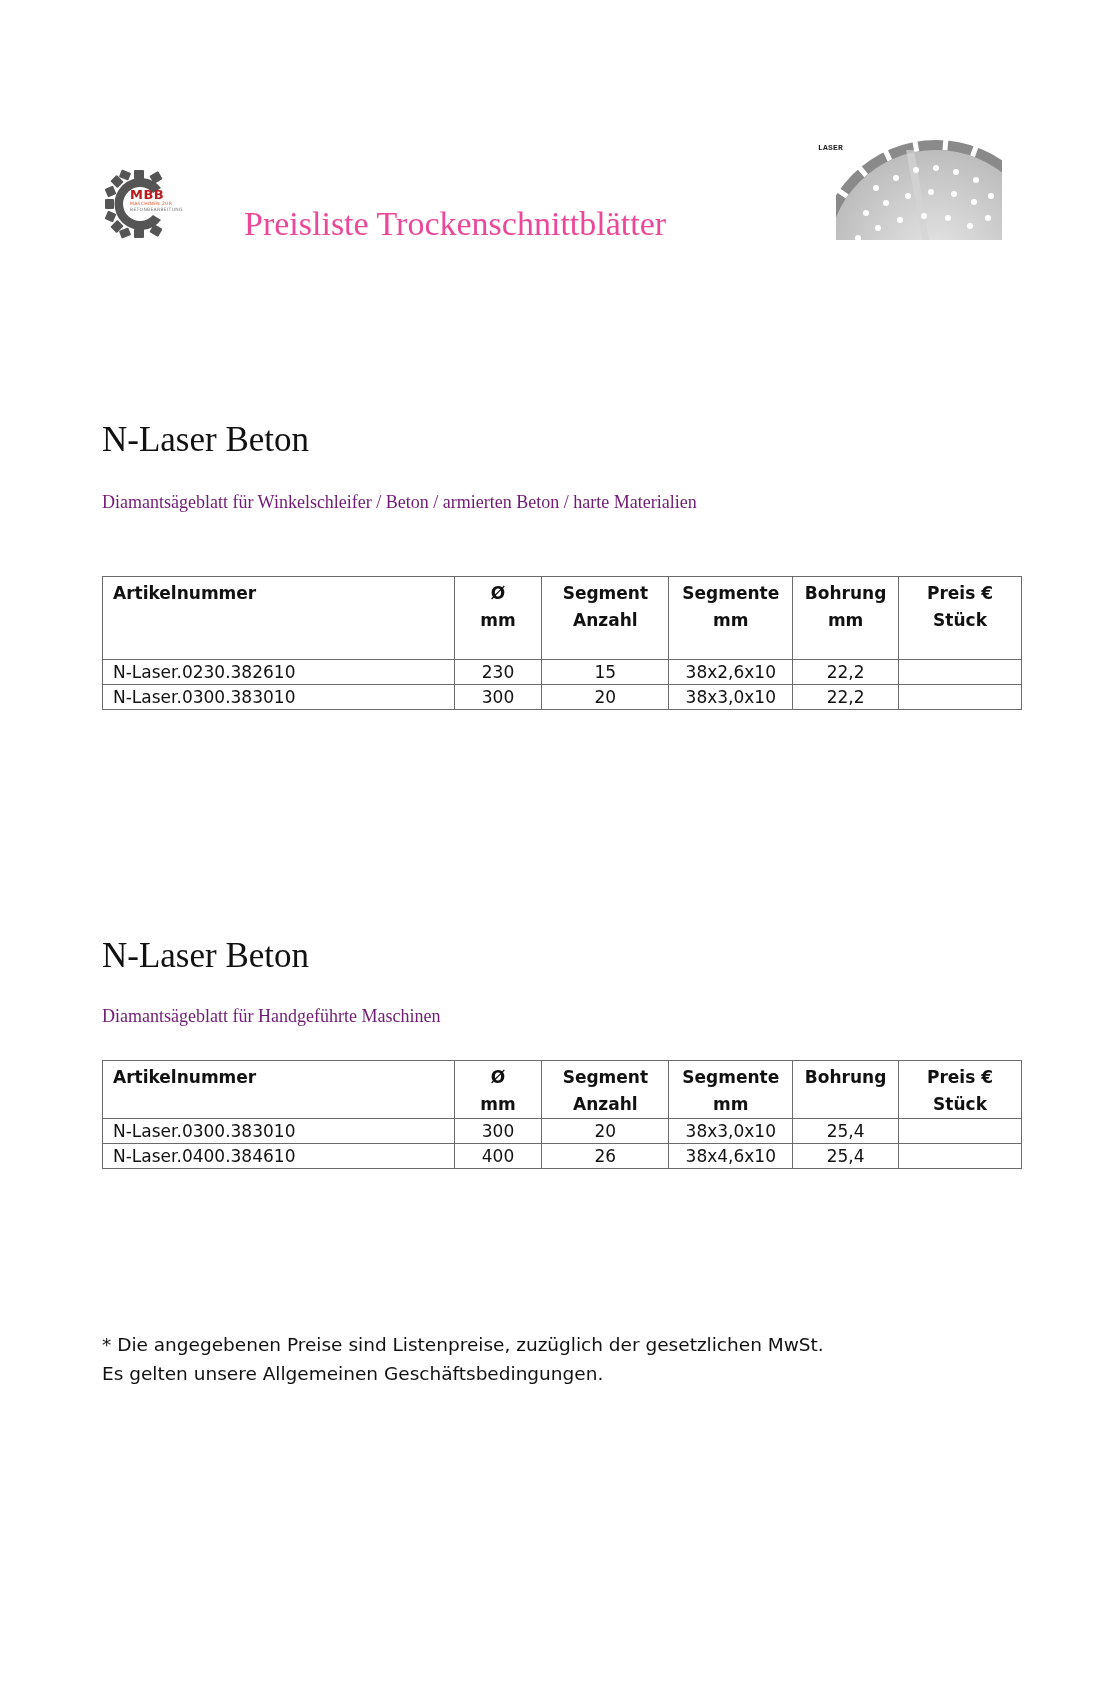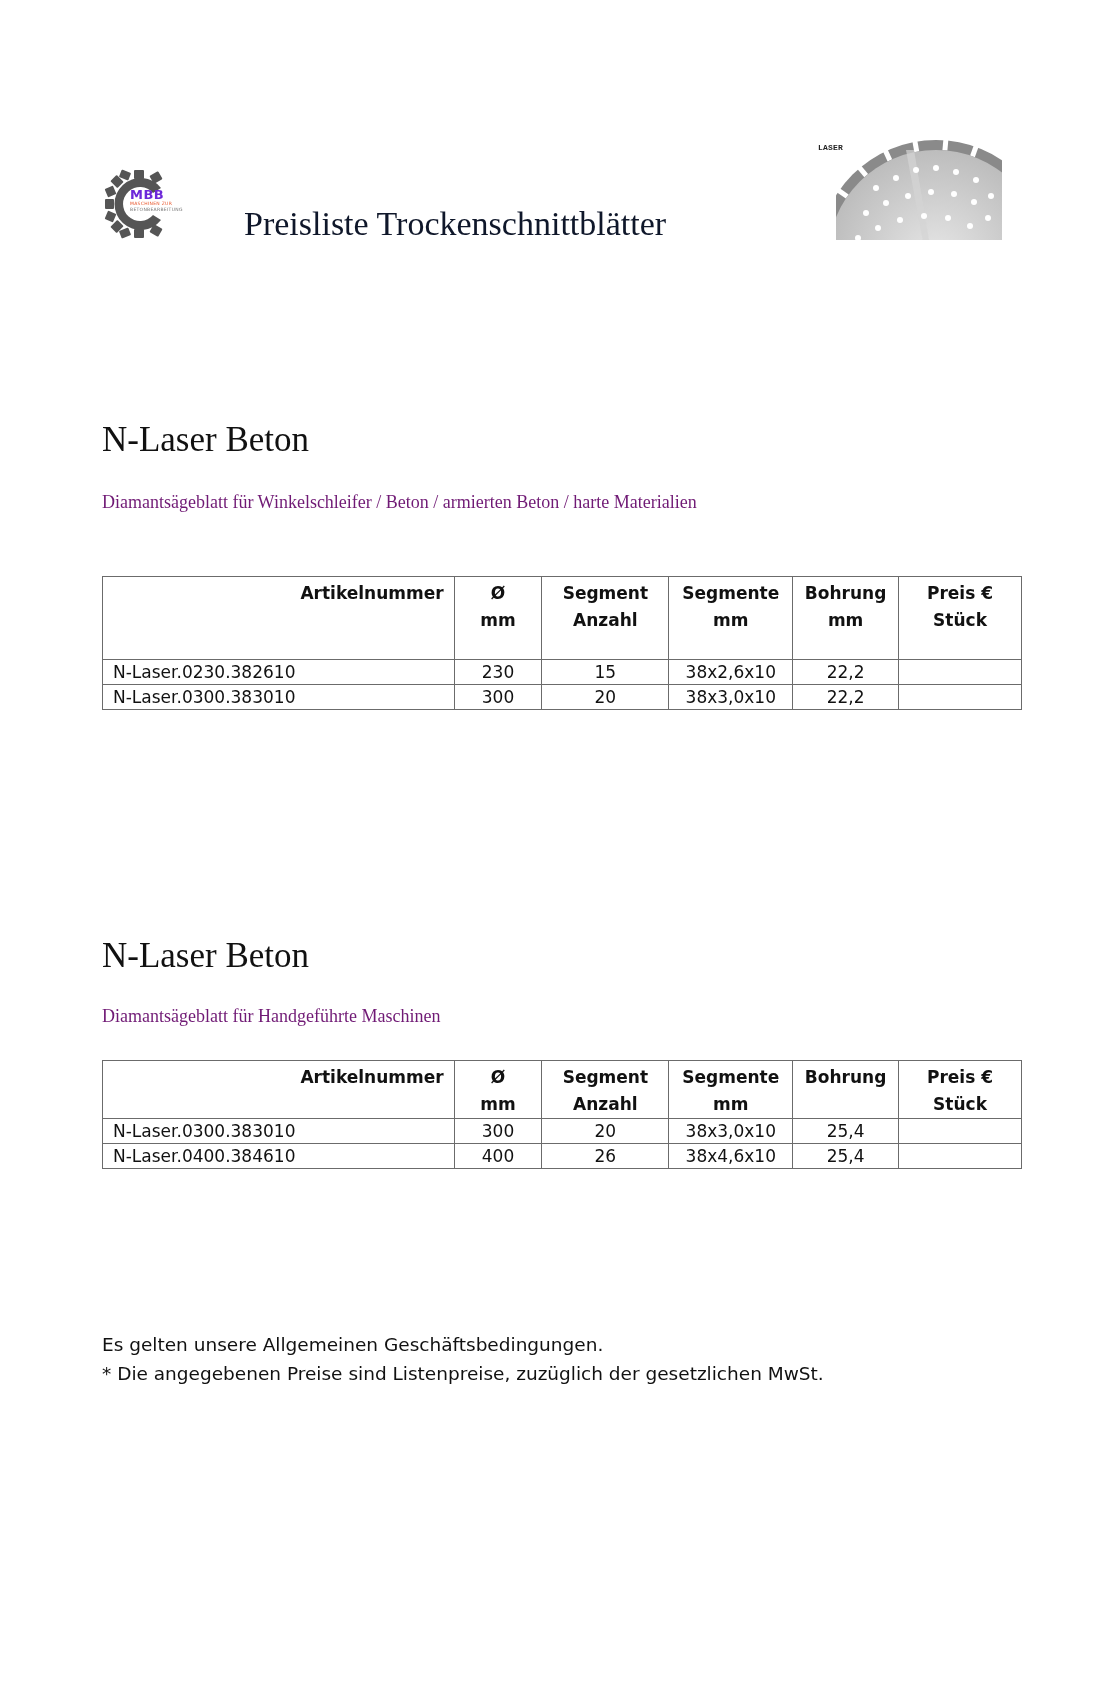--- a/index.html
+++ b/index.html
@@ -4,37 +4,37 @@
 <style>
   html, body { margin: 0; padding: 0; background: #ffffff; }
   body { width: 1114px; height: 1684px; position: relative; overflow: hidden; color: #111; }
   .abs { position: absolute; }
   .serif { font-family: "Liberation Serif", "DejaVu Serif", serif; }
   .sans { font-family: "DejaVu Sans", "Liberation Sans", sans-serif; }
 
   
   .logo { left: 103px; top: 168px; width: 110px; height: 72px; }
   .logo-text { position: absolute; left: 27px; top: 20px; }
-  .logo-mbb { font-family: "DejaVu Sans", sans-serif; font-weight: bold; color: #6d28d9; font-size: 13px; letter-spacing: 0.5px; line-height: 13px; }
+  .logo-mbb { font-family: "DejaVu Sans", sans-serif; font-weight: bold; color: #b91c1c; font-size: 13px; letter-spacing: 0.5px; line-height: 13px; }
   .logo-sub { font-family: "DejaVu Sans", sans-serif; color: #e8552a; font-size: 4.5px; line-height: 6px; letter-spacing: 0.3px; white-space: nowrap; }
   .logo-sub.gray { color: #777; }
 
-  .doc-title { left: 244px; top: 204px; font-size: 34px; line-height: 40px; color: #0f172a; white-space: nowrap; text-align: right; }
+  .doc-title { left: 244px; top: 204px; font-size: 34px; line-height: 40px; color: #ec4899; white-space: nowrap; text-align: right; }
 
   .blade-label { left: 818px; top: 143px; font-size: 8px; font-weight: bold; color: #222; font-family: Liberation Mono, monospace; letter-spacing: 0.2px; }
   .blade { left: 836px; top: 138px; width: 166px; height: 102px; overflow: hidden; }
 
   .section-title { left: 102px; font-size: 35px; line-height: 42px; color: #111; white-space: nowrap; }
   .section-sub { left: 102px; width: 830px; font-size: 18px; line-height: 32px; color: #701a75; }
 
   table.price { position: absolute; left: 102px; width: 920px; border-collapse: collapse; font-family: "DejaVu Sans", "Liberation Sans", sans-serif; font-size: 17px; color: #111; }
   table.price th, table.price td { border: 1.5px solid #6b6b6b; padding: 0 10px; }
   table.price { border: 1.5px solid #222; }
   table.price th { font-weight: bold; vertical-align: top; text-align: center; line-height: 27px; padding-top: 3px; }
-  table.price th.left { text-align: right; }
+  table.price th.left { text-align: left; }
   table.price td { height: 24px; line-height: 24px; text-align: center; white-space: nowrap; }
   table.price td.left { text-align: left; }
   .t1 th { height: 79px; }
   .t2 th { height: 52px; }
 
   .footnote { left: 102px; top: 1330px; font-size: 18.5px; line-height: 29px; color: #111; white-space: nowrap; }
 </style>
 </head>
 <body>
 
@@ -194,15 +194,15 @@
       <td>400</td>
       <td>26</td>
       <td>38x4,6x10</td>
       <td>25,4</td>
       <td></td>
     </tr>
   </tbody>
 </table>
 
 <div class="abs footnote sans">
+  <div>* Die angegebenen Preise sind Listenpreise, zuzüglich der gesetzlichen MwSt.</div>
   <div>Es gelten unsere Allgemeinen Geschäftsbedingungen.</div>
-  <div>* Die angegebenen Preise sind Listenpreise, zuzüglich der gesetzlichen MwSt.</div>
 </div>
 
 </body></html>

